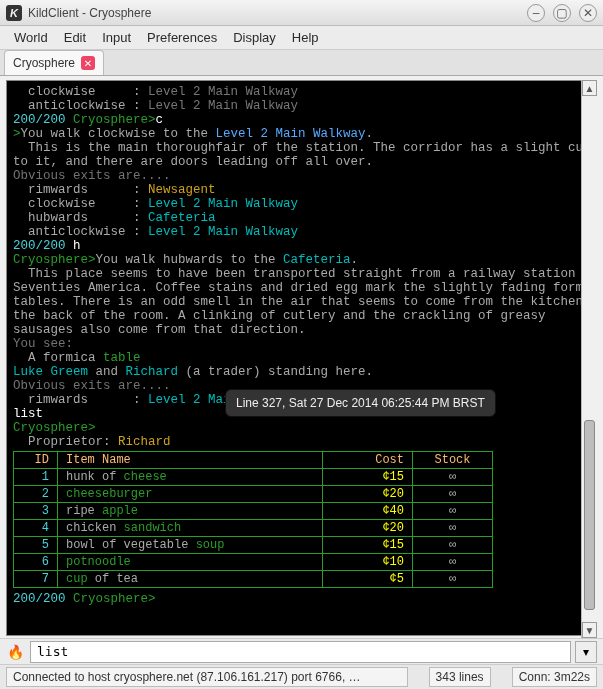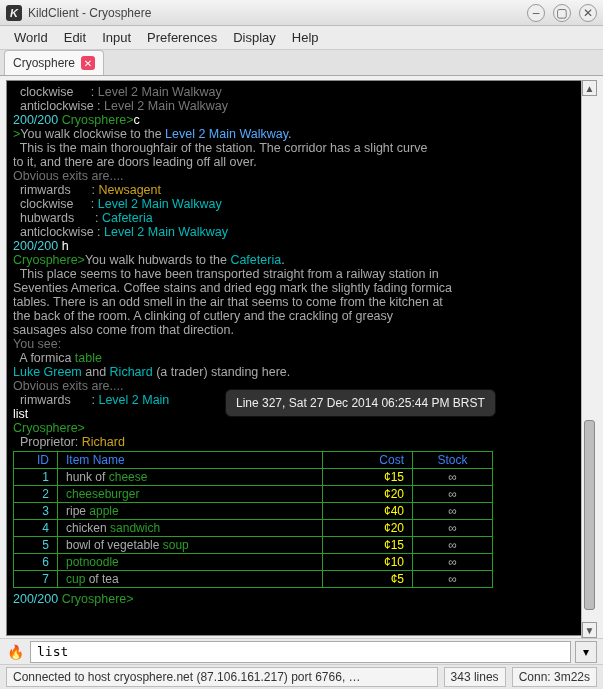--- a/index.html
+++ b/index.html
@@ -16,51 +16,51 @@
   .menubar { height:24px; background:#ececec; display:flex; align-items:center; padding:0 6px; border-bottom:1px solid #ccc; }
   .menubar .mitem { padding:3px 8px; color:#2b2b2b; cursor:pointer; font-size:13px;text-align:center; }
 
   
   .tabbar { height:26px; background:#e2e2e2; display:flex; padding:0 4px; border-bottom:1px solid #aaa; }
   .tab { display:flex; align-items:center; gap:6px; background:#f8f8f8; border:1px solid #bbb; border-bottom:none; border-radius:4px 4px 0 0; padding:3px 8px; font-size:12px; color:#333;}
   .tab-close { width:14px; height:14px; background:#e46; border-radius:3px; color:#fff; font-size:10px; display:flex; align-items:center; justify-content:center; cursor:pointer;}
 
   
   .termwrap { position:relative; height:562px; background:#f0f0f0; padding:4px 6px 0 6px; }
-  .terminal { position:relative; height:556px; background:#000; color:#eee; font-family: Liberation Sans, sans-serif; font-size:12.5px; line-height:14px; padding:4px 6px; overflow:hidden; border:1px solid #888; }
+  .terminal { position:relative; height:556px; background:#000; color:#eee; font-family: Liberation Mono, monospace; font-size:12.5px; line-height:14px; padding:4px 6px; overflow:hidden; border:1px solid #888; }
   .terminal .row { white-space:pre; }
   .scrollbar { position:absolute; right:6px; top:4px; bottom:0; width:16px; background:#f0f0f0; border-left:1px solid #bbb;}
   .scrollbar .up, .scrollbar .down { height:16px; display:flex; align-items:center; justify-content:center; color:#555; font-size:10px; cursor:pointer; border:1px solid #999;}
   .scrollbar .down { position:absolute; bottom:0; left:0; right:0;}
   .thumb { position:absolute; left:2px; right:2px; top:340px; height:190px; background:#bdbdbd; border:1px solid #888; border-radius:3px;}
 
   
   .c-gray{color:#aaa}.c-dgray{color:#777}.c-cyan{color:#48d2d9}.c-bcyan{color:#5af}
   .c-green{color:#2b9d2b}.c-yellow{color:#cda21d}.c-byel{color:#ff0}
   .c-red{color:#737373}.c-white{color:#fff}.c-teal{color:#0bb}
 
   
   .term-table { margin-top:2px; border:1px solid #2b9d2b; border-collapse:collapse; color:#ccc; width:480px;}
   .term-table th, .term-table td { border:1px solid #2b9d2b; padding:1px 8px; font-family:inherit; font-size:12px; }
-  .term-table th { color:#3b82f6; font-weight:normal; }
+  .term-table th { color:#fdba74; font-weight:normal; }
   .term-table .idcol{width:44px;text-align:right}
   .term-table .costcol{width:90px;text-align:right}
   .term-table .stockcol{width:80px;text-align:center}
 
   
   .tooltip { position:absolute; left:225px; top:389px; background:#333; color:#eee; border:1px solid #111; padding:6px 10px; font-size:12px; border-radius:6px; z-index:20; box-shadow:0 1px 3px rgba(0,0,0,.4);}
 
   
   .inputbar { height:26px; background:#ececec; display:flex; align-items:center; padding:2px 6px; gap:4px; border-top:1px solid #ccc; }
   .inputbar .flame { width:20px; height:20px; display:flex; align-items:center; justify-content:center; font-size:14px; }
   .inputbar input { flex:1; height:22px; border:1px solid #aaa; background:#fff; padding:2px 6px; font-family:monospace; font-size:13px; }
   .inputbar .more { width:22px; height:22px; border:1px solid #aaa; background:#eee; display:flex; align-items:center; justify-content:center; cursor:pointer;}
 
   
-  .statusbar { height:24px; background:#e8e8e8; display:flex; align-items:center; padding:0 6px; border-top:1px solid #ccc; font-size:12px; color:#333; gap:6px;}
+  .statusbar { height:24px; background:#e8e8e8; display:flex; align-items:center; padding:0 6px; border-top:1px solid #ccc; font-size:12px; color:#333; gap:21px;}
   .statusbar .seg { border:1px solid #bbb; padding:2px 6px; background:#f4f4f4; white-space:nowrap;}
   .statusbar .seg.grow { flex:1; overflow:hidden; text-overflow:ellipsis; }
 </style>
 </head>
 <body>
 
 <div class="titlebar">
   <div class="titlebar-icon">K</div>
   <div class="titlebar-text">KildClient - Cryosphere</div>
   <div class="titlebar-btns">

